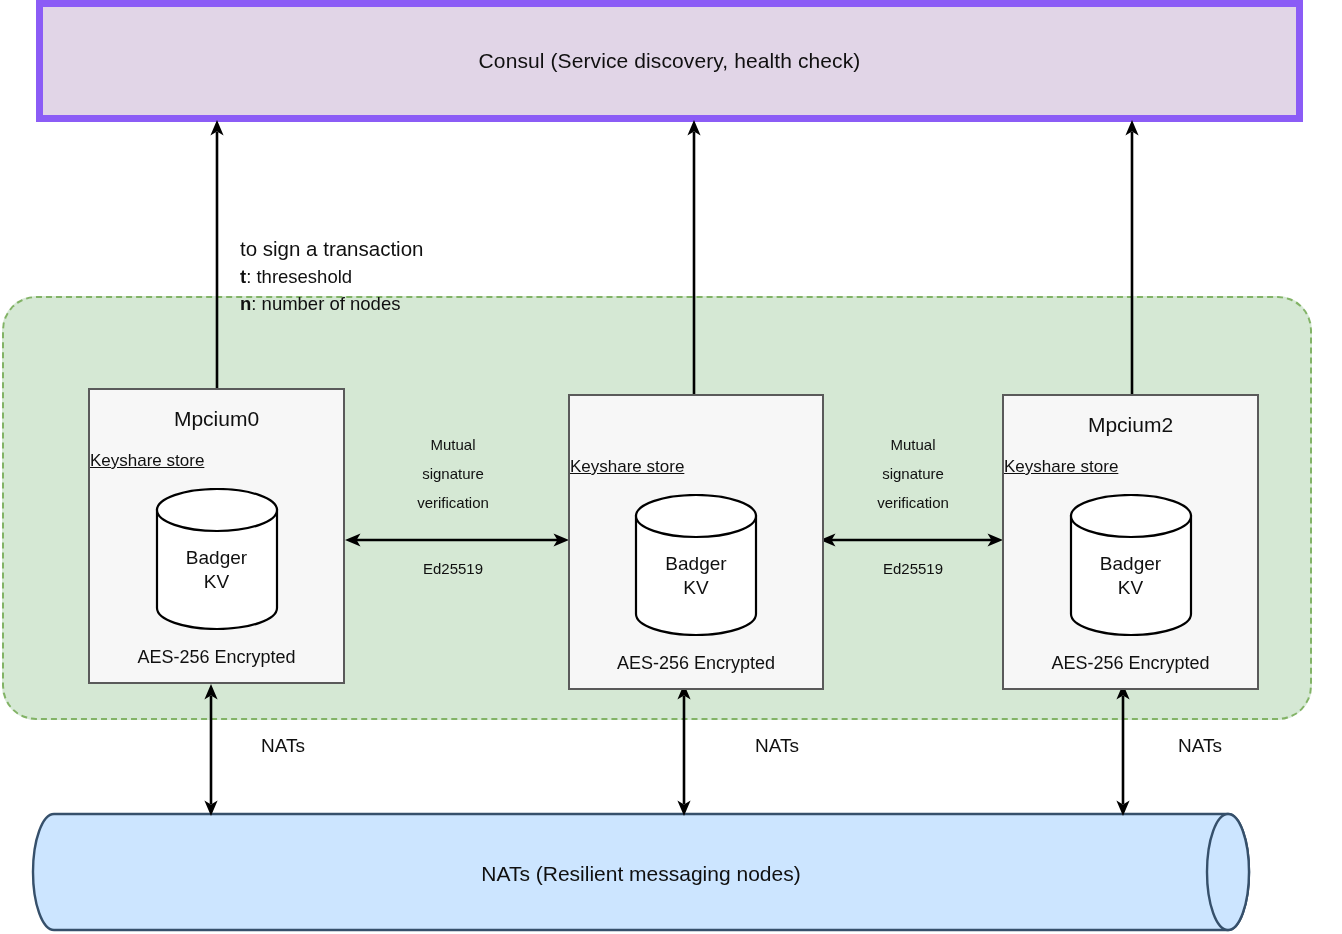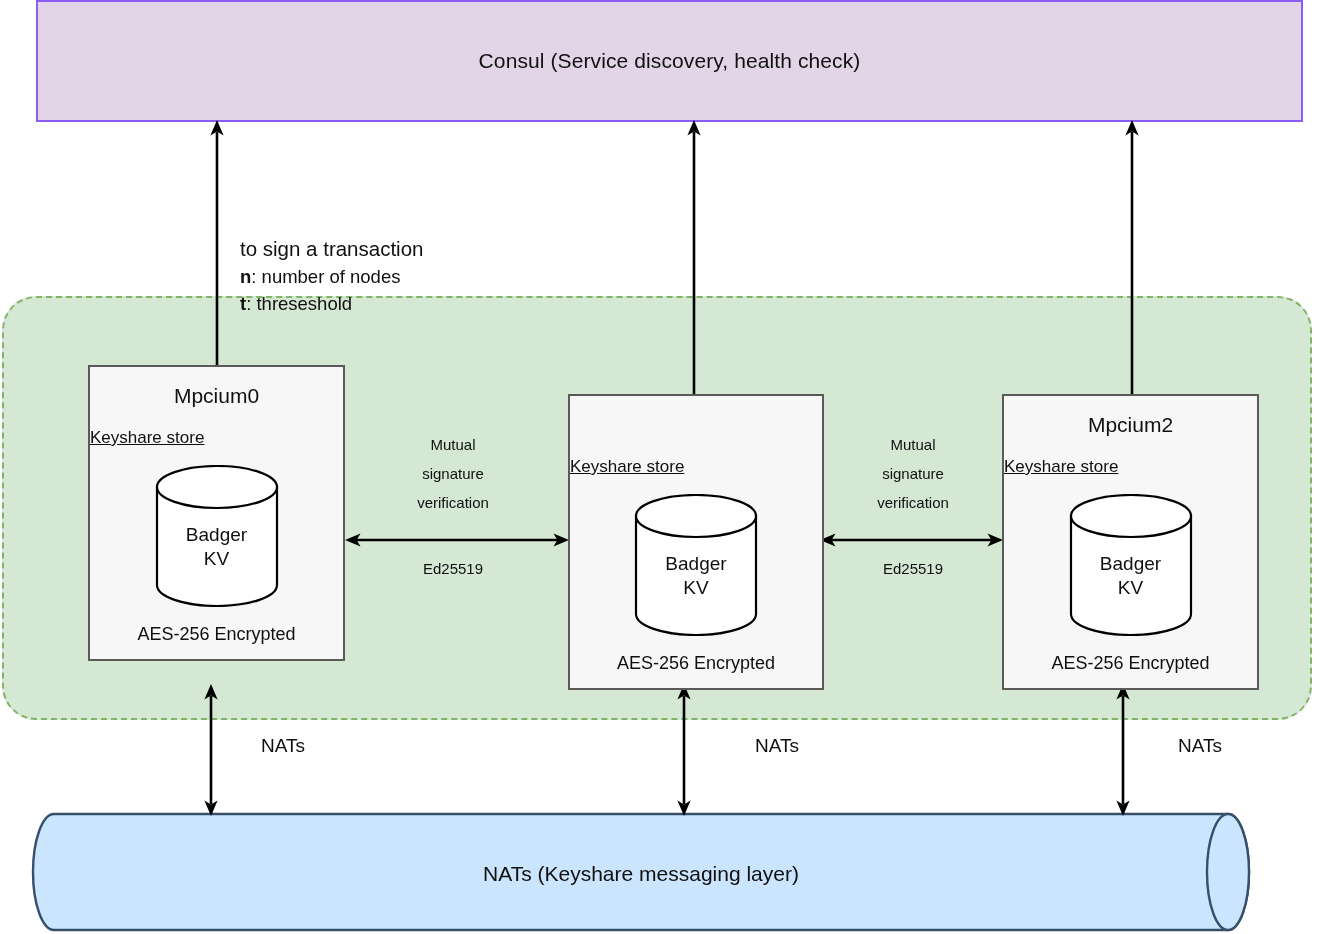--- a/index.html
+++ b/index.html
@@ -19,21 +19,21 @@
     left: 0; top: 0;
     width: 1342px; height: 934px;
   }
 
   
   .consul-box {
     position: absolute;
     left: 36px; top: 0px;
     width: 1267px; height: 122px;
     background: #e1d5e7;
-    border: 2px solid #8b5cf6;
+    border: 7px solid #8b5cf6;
     display: flex;
     align-items: center;
     justify-content: center;
   }
   .consul-label {
     font-size: 21px;
     color: #101010;
     letter-spacing: 0.1px;
   }
 
@@ -63,21 +63,21 @@
   }
   .cluster-note .sym { font-weight: bold; }
 
   
   .node {
     position: absolute;
     background: #f7f7f7;
     border: 2px solid #5a5a5a;
     z-index: 4;
   }
-  .node-0 { left: 88px;   top: 365px; width: 257px; height: 296px; }
+  .node-0 { left: 88px;   top: 388px; width: 257px; height: 296px; }
   .node-1 { left: 568px;  top: 394px; width: 256px; height: 296px; }
   .node-2 { left: 1002px; top: 394px; width: 257px; height: 296px; }
 
   .node-title {
     position: absolute;
     left: 0; right: 0;
     top: 17px;
     text-align: center;
     font-size: 21px;
     color: #101010;
@@ -189,22 +189,22 @@
     <svg width="22" height="278" viewBox="0 0 22 278">
       <line x1="11" y1="278" x2="11" y2="14" stroke="#000" stroke-width="2.6"></line>
       <polygon points="11,2 4.4,17.5 11,13.6 17.6,17.5" fill="#000"></polygon>
     </svg>
   </div>
 
   <div class="cluster-region"></div>
 
   <div class="cluster-note">
     <div>to sign a transaction</div>
+    <div class="legend"><span class="sym">t</span><span>: threseshold</span></div>
     <div class="legend"><span class="sym">n</span><span>: number of nodes</span></div>
-    <div class="legend"><span class="sym">t</span><span>: threseshold</span></div>
   </div>
 
   <div class="node node-0">
     <div class="node-title">Mpcium0</div>
     <div class="node-sub">Keyshare store</div>
     <div class="db">
       <svg width="124" height="142" viewBox="0 0 124 142">
         <path d="M2,22 L2,120 A60,21 0 0 0 122,120 L122,22 Z" fill="#ffffff" stroke="#000000" stroke-width="2.2"></path>
         <ellipse cx="62" cy="22" rx="60" ry="21" fill="#ffffff" stroke="#000000" stroke-width="2.2"></ellipse>
       </svg>
@@ -299,16 +299,16 @@
 
   <div class="nats-lbl nats-lbl-0">NATs</div>
   <div class="nats-lbl nats-lbl-1">NATs</div>
   <div class="nats-lbl nats-lbl-2">NATs</div>
 
   <div class="nats-bar">
     <svg width="1218" height="120" viewBox="0 0 1218 120">
       <path d="M2,2 L1176,2 A21,58 0 0 1 1176,118 L2,118 A21,58 0 0 1 2,2 Z" fill="#cce5ff" stroke="#36506b" stroke-width="2.4"></path>
       <ellipse cx="1176" cy="60" rx="21" ry="58" fill="#cce5ff" stroke="#36506b" stroke-width="2.4"></ellipse>
     </svg>
-    <div class="nats-bar-label">NATs (Keyshare messaging layer)</div>
+    <div class="nats-bar-label">NATs (Resilient messaging nodes)</div>
   </div>
 
 </div>
 
 </body></html>

